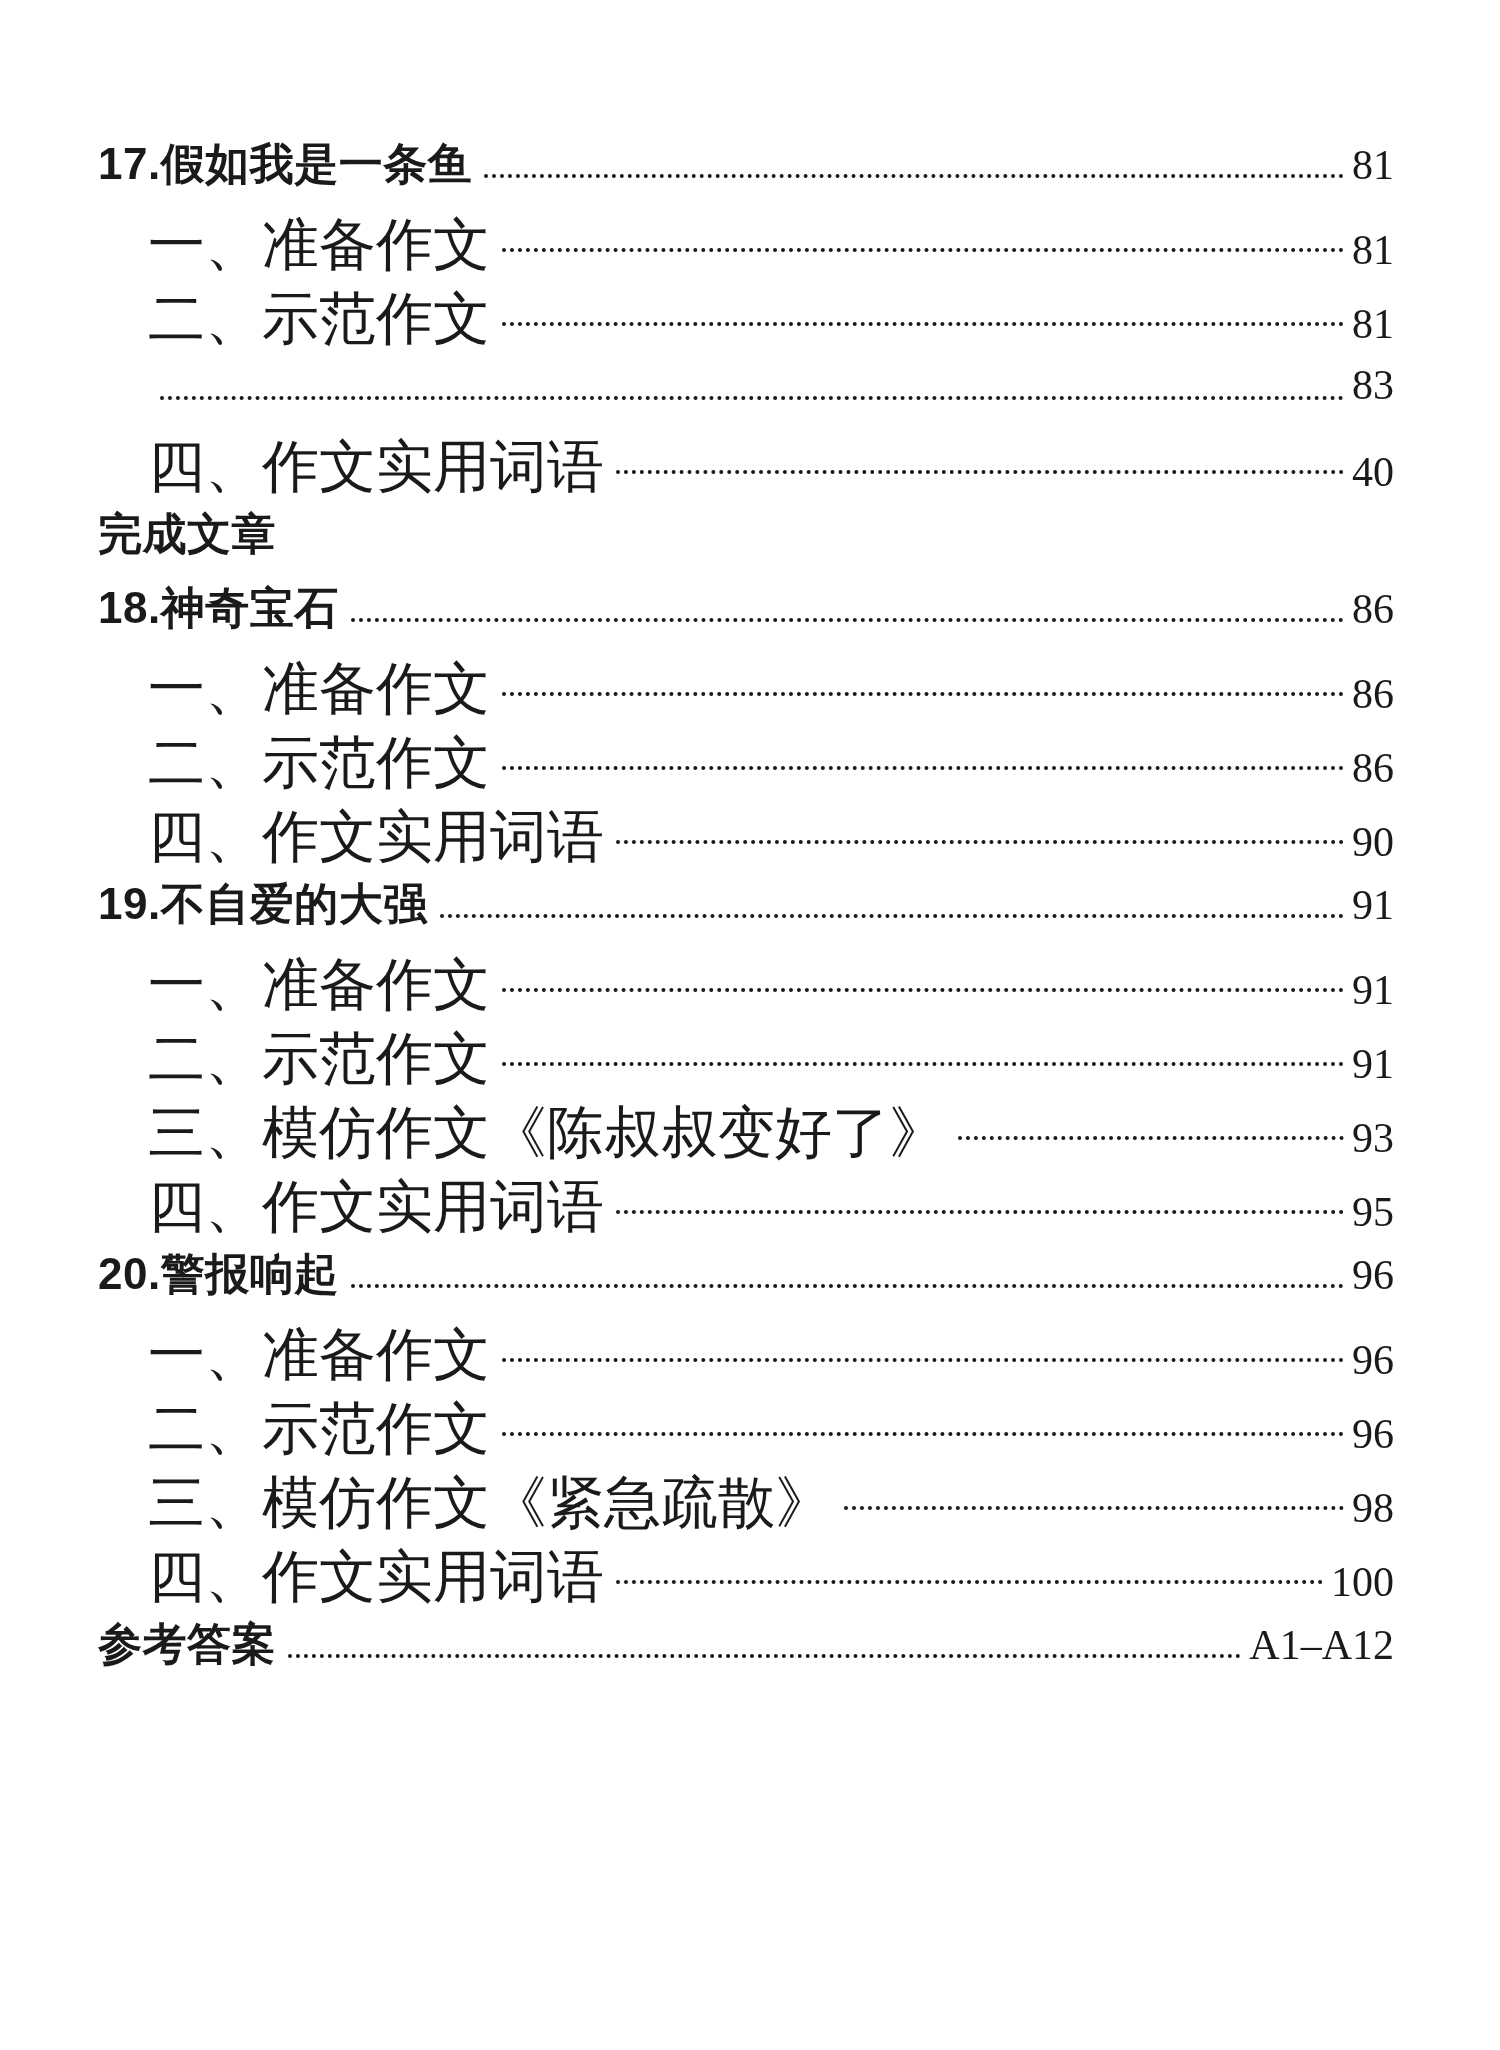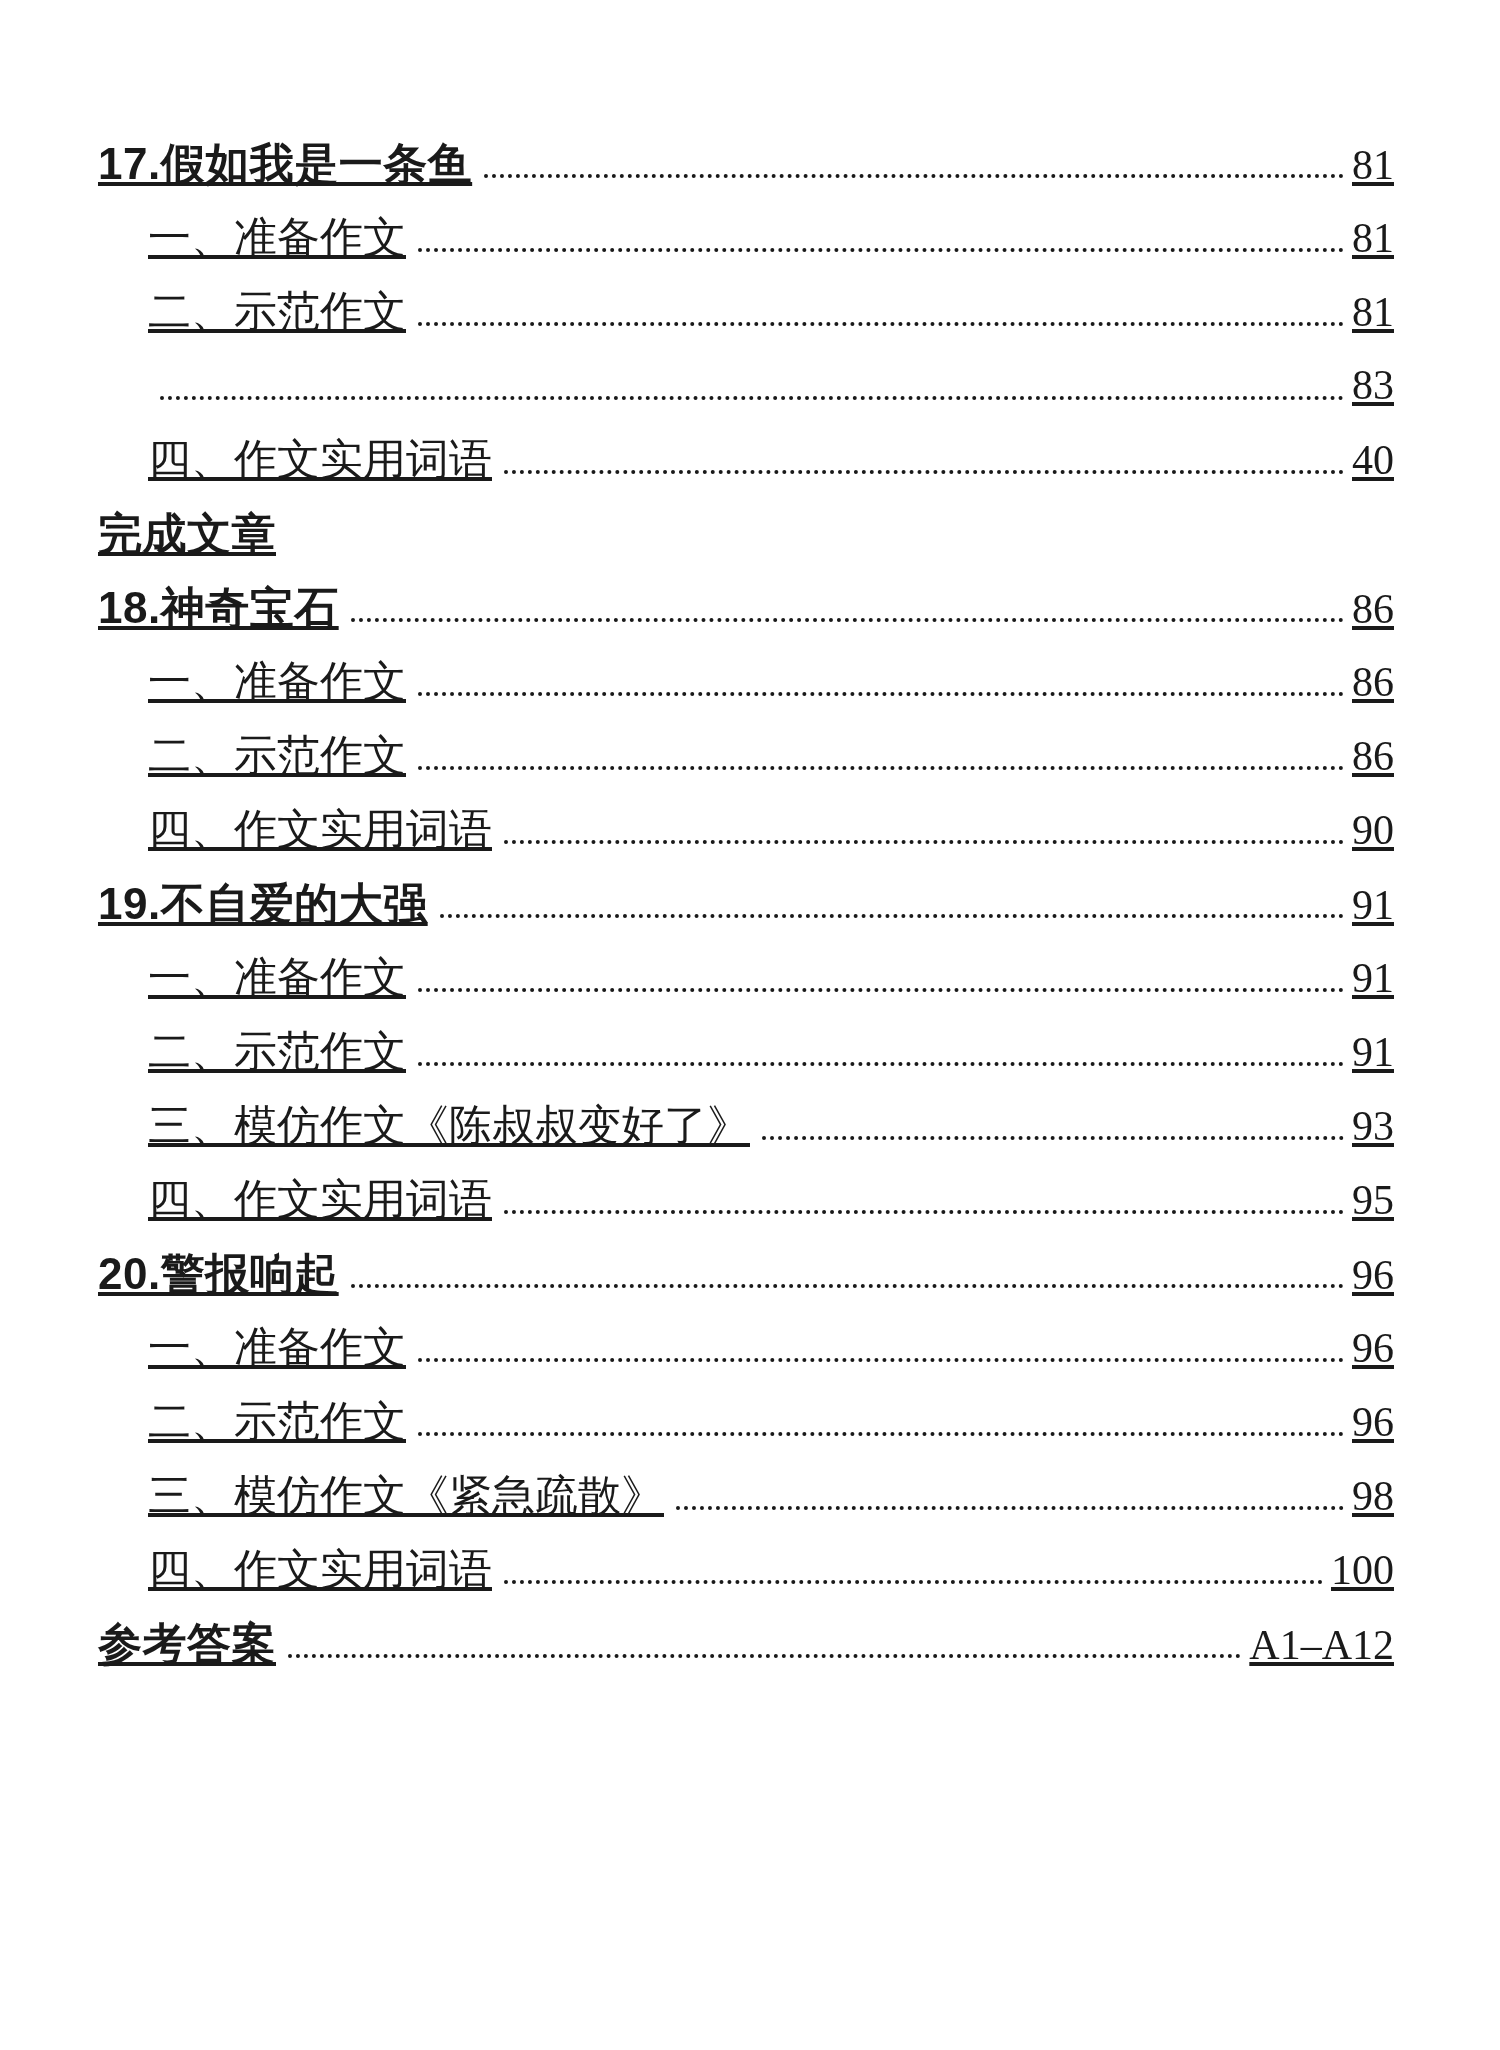--- a/index.html
+++ b/index.html
@@ -7,21 +7,20 @@
   body {
     width: 1500px; height: 2050px;
     overflow: hidden;
     font-family: "Liberation Sans", sans-serif;
     color: #1a1a1a;
   }
   .page {
     width: 1500px; height: 2050px;
     background: #ffffff;
     padding: 142px 106px 0 98px;
-    text-decoration: underline;
   }
   .toc-row {
     display: flex;
     align-items: baseline;
     height: 46px;
     margin-bottom: 28px;
     white-space: nowrap;
   }
   .chapter-block { margin-top: 8px; }
   .toc > .chapter-block:first-child { margin-top: 0; }
@@ -31,21 +30,21 @@
   .chapter-title, .part-title {
     font-family: "Liberation Sans", sans-serif;
     font-weight: 700;
     font-size: 44px;
     line-height: 1;
     letter-spacing: 0.5px;
   }
   .sub-row { padding-left: 50px; }
   .sub-title {
     font-family: "Liberation Serif", serif;
-    font-size: 43px;
+    font-size: 57px;
     line-height: 1;
   }
   .dots {
     flex: 1 1 auto;
     min-width: 30px;
     align-self: flex-end;
     border-bottom: 4px dotted #191919;
     margin: 0 8px 10px 12px;
   }
   .page-num {

